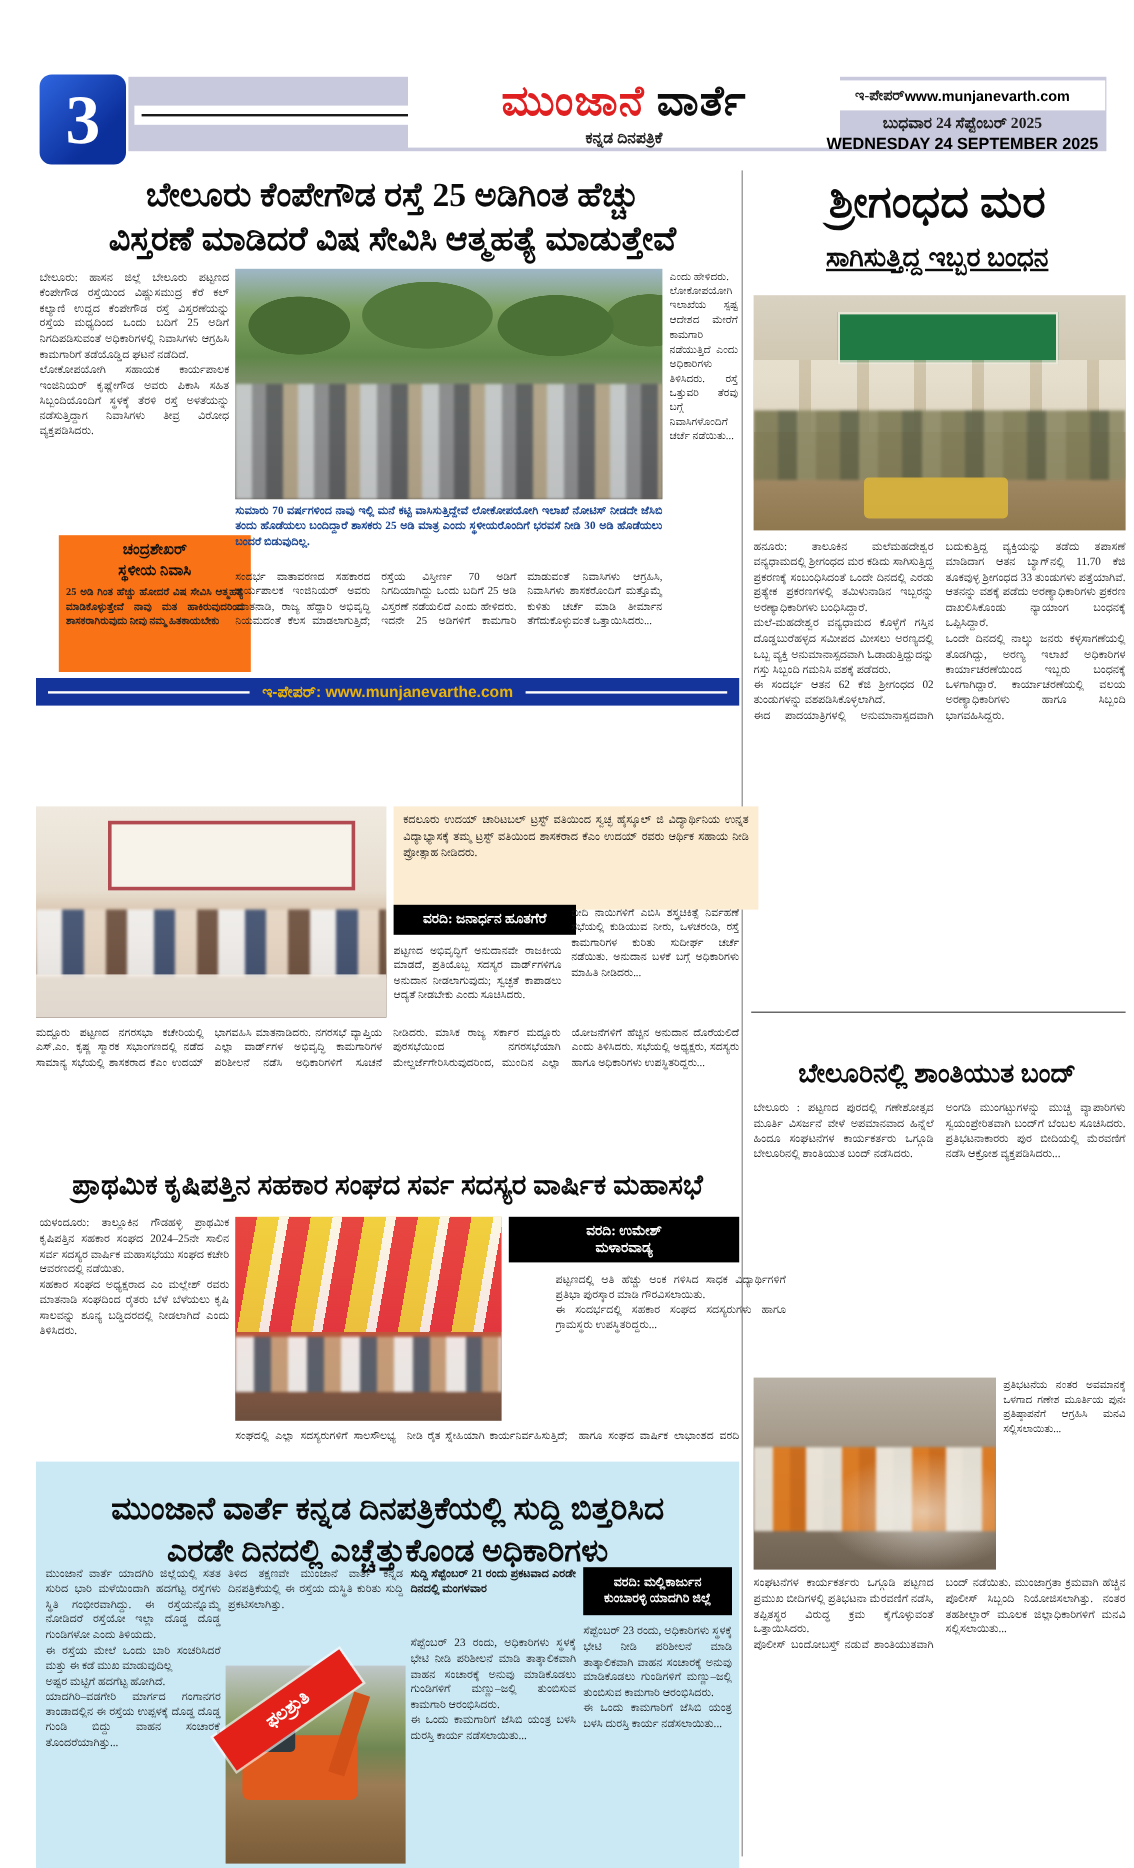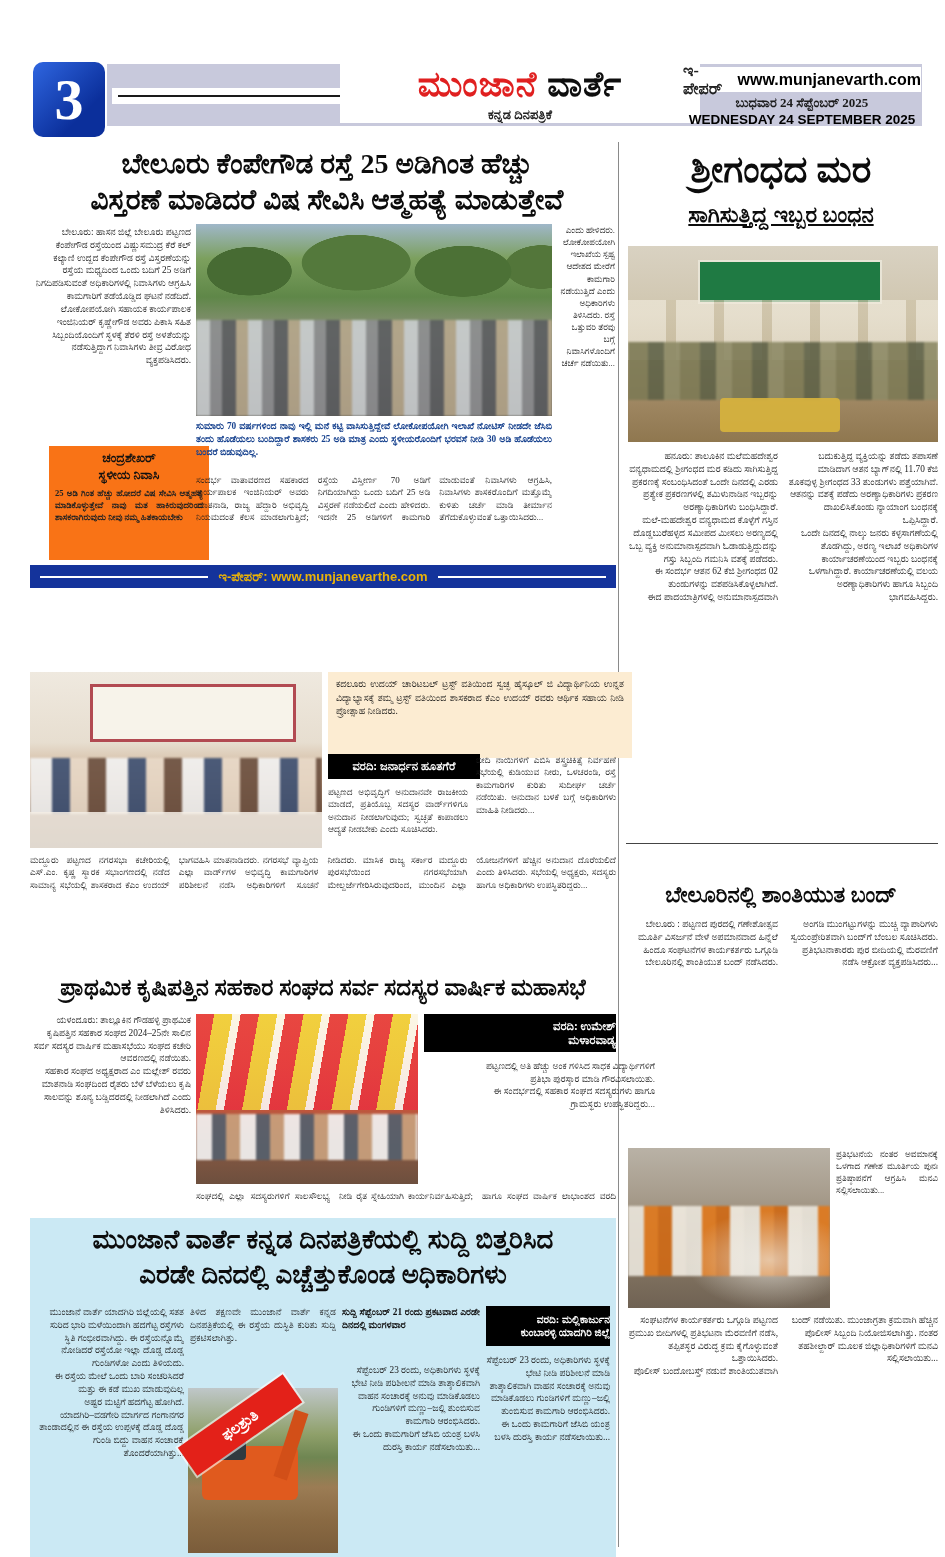--- a/index.html
+++ b/index.html
@@ -1,20 +1,20 @@
 <!DOCTYPE html>
 <html><head>
 <meta charset="utf-8">
 <style>
   html,body{margin:0;padding:0;background:#fff;}
   #page{position:relative;width:945px;height:1557px;background:#fff;overflow:hidden;
         font-family:"Liberation Serif","DejaVu Serif",serif;color:#111;}
   .abs{position:absolute;}
   .just{text-align:justify;}
-  .ws{white-space:pre-line;text-align:right;}
+  .ws{white-space:pre-line;}
   .body-txt{font-size:9.3px;line-height:1.38;color:#1b1b1b;overflow:hidden;}
   .hl{font-weight:bold;text-align:center;color:#0c0c0c;}
   .blackbox{background:#000;color:#fff;font-weight:bold;text-align:center;
             display:flex;flex-direction:column;justify-content:center;line-height:1.25;}
   .photo{overflow:hidden;}
   .cap{color:#16418e;}
   .cols2{column-count:2;column-gap:10px;}
   .cols3{column-count:3;column-gap:9px;}
   .cols4{column-count:4;column-gap:9px;}
   .vline{background:#8a8a8a;}
@@ -36,21 +36,21 @@
                 font-size:58px;font-weight:bold;">
       <span>3</span>
     </div>
 
     <div class="abs" style="left:340px;top:63px;width:360px;text-align:center;background:#fff;padding:2px 0 0 0;">
       <span style="color:#e02020;font-size:35px;font-weight:bold;letter-spacing:1px;">ಮುಂಜಾನೆ</span><span style="color:#0e0e0e;font-size:35px;font-weight:bold;letter-spacing:1px;"> ವಾರ್ತೆ</span>
       <div style="font-size:13px;font-weight:bold;color:#222;margin-top:2px;">ಕನ್ನಡ ದಿನಪತ್ರಿಕೆ</div>
     </div>
 
     <div class="abs" style="left:683px;top:67px;width:238px;height:25px;background:#fff;display:flex;
-                align-items:center;justify-content:center;font-size:16px;">
+                align-items:center;justify-content:center;font-size:12px;">
       <span style="font-weight:bold;color:#222;">ಇ-ಪೇಪರ್ </span>
       <span style="font-weight:bold;color:#000;font-family:'Liberation Sans',sans-serif;">www.munjanevarth.com</span>
     </div>
     <div class="abs" style="left:683px;top:95px;width:238px;text-align:center;font-size:13px;font-weight:bold;color:#1b1b1b;">ಬುಧವಾರ 24 ಸೆಪ್ಟೆಂಬರ್ 2025</div>
     <div class="abs" style="left:683px;top:112px;width:238px;text-align:center;font-size:13.5px;font-weight:bold;color:#000;
                 font-family:'Liberation Sans',sans-serif;">WEDNESDAY 24 SEPTEMBER 2025</div>
   </div>
 
   <div class="abs vline" style="left:618px;top:142px;width:1px;height:1405px;"></div>
 
@@ -133,21 +133,21 @@
   <div class="abs blackbox ws" style="left:424px;top:1014px;width:192px;height:38px;font-size:11.5px;">
     <span class="ws">ವರದಿ: ಉಮೇಶ್
 ಮಳಾರವಾಡ್ಯ</span>
   </div>
   <div class="abs body-txt just ws" style="left:424px;top:1060px;width:192px;height:124px;font-size:9.2px;margin-left:39px;">ಪಟ್ಟಣದಲ್ಲಿ ಅತಿ ಹೆಚ್ಚು ಅಂಕ ಗಳಿಸಿದ ಸಾಧಕ ವಿದ್ಯಾರ್ಥಿಗಳಿಗೆ ಪ್ರತಿಭಾ ಪುರಸ್ಕಾರ ಮಾಡಿ ಗೌರವಿಸಲಾಯಿತು.
 ಈ ಸಂದರ್ಭದಲ್ಲಿ ಸಹಕಾರ ಸಂಘದ ಸದಸ್ಯರುಗಳು ಹಾಗೂ ಗ್ರಾಮಸ್ಥರು ಉಪಸ್ಥಿತರಿದ್ದರು...</div>
 
   <div class="abs body-txt just cols3" style="left:196px;top:1190px;width:420px;height:24px;font-size:9px;">ಸಂಘದಲ್ಲಿ ಎಲ್ಲಾ ಸದಸ್ಯರುಗಳಿಗೆ ಸಾಲಸೌಲಭ್ಯ ನೀಡಿ ರೈತ ಸ್ನೇಹಿಯಾಗಿ ಕಾರ್ಯನಿರ್ವಹಿಸುತ್ತಿದೆ; ಹಾಗೂ ಸಂಘದ ವಾರ್ಷಿಕ ಲಾಭಾಂಶದ ವರದಿ ಮಂಡಿಸಲಾಯಿತು...</div>
 
   <div class="abs" style="left:30px;top:1218px;width:586px;height:339px;background:#cbe9f4;">
-    <div class="hl ws" style="padding-top:4px;font-size:26px;line-height:1.35;">ಮುಂಜಾನೆ ವಾರ್ತೆ ಕನ್ನಡ ದಿನಪತ್ರಿಕೆಯಲ್ಲಿ ಸುದ್ದಿ ಬಿತ್ತರಿಸಿದ
+    <div class="hl ws" style="padding-top:22px;font-size:26px;line-height:1.35;">ಮುಂಜಾನೆ ವಾರ್ತೆ ಕನ್ನಡ ದಿನಪತ್ರಿಕೆಯಲ್ಲಿ ಸುದ್ದಿ ಬಿತ್ತರಿಸಿದ
 ಎರಡೇ ದಿನದಲ್ಲಿ ಎಚ್ಚೆತ್ತುಕೊಂಡ ಅಧಿಕಾರಿಗಳು</div>
 
     <div class="abs body-txt just ws" style="left:8px;top:88px;width:146px;height:246px;">ಮುಂಜಾನೆ ವಾರ್ತೆ ಯಾದಗಿರಿ ಜಿಲ್ಲೆಯಲ್ಲಿ ಸತತ ಸುರಿದ ಭಾರಿ ಮಳೆಯಿಂದಾಗಿ ಹದಗೆಟ್ಟ ರಸ್ತೆಗಳು ಸ್ಥಿತಿ ಗಂಭೀರವಾಗಿದ್ದು. ಈ ರಸ್ತೆಯನ್ನೊಮ್ಮೆ ನೋಡಿದರೆ ರಸ್ತೆಯೋ ಇಲ್ಲಾ ದೊಡ್ಡ ದೊಡ್ಡ ಗುಂಡಿಗಳೋ ಎಂದು ತಿಳಿಯದು.
 ಈ ರಸ್ತೆಯ ಮೇಲೆ ಒಂದು ಬಾರಿ ಸಂಚರಿಸಿದರೆ ಮತ್ತು ಈ ಕಡೆ ಮುಖ ಮಾಡುವುದಿಲ್ಲ
 ಅಷ್ಟರ ಮಟ್ಟಿಗೆ ಹದಗೆಟ್ಟ ಹೋಗಿದೆ.
 ಯಾದಗಿರಿ–ವಡಗೇರಿ ಮಾರ್ಗದ ಗಂಗಾನಗರ ತಾಂಡಾದಲ್ಲಿನ ಈ ರಸ್ತೆಯ ಉಪ್ಪಳಕ್ಕೆ ದೊಡ್ಡ ದೊಡ್ಡ ಗುಂಡಿ ಬಿದ್ದು ವಾಹನ ಸಂಚಾರಕ್ಕೆ ತೊಂದರೆಯಾಗಿತ್ತು...</div>
 
     <div class="abs body-txt just" style="left:160px;top:88px;width:146px;height:78px;">ತಿಳಿದ ತಕ್ಷಣವೇ ಮುಂಜಾನೆ ವಾರ್ತೆ ಕನ್ನಡ ದಿನಪತ್ರಿಕೆಯಲ್ಲಿ ಈ ರಸ್ತೆಯ ದುಸ್ಥಿತಿ ಕುರಿತು ಸುದ್ದಿ ಪ್ರಕಟಿಸಲಾಗಿತ್ತು.</div>
 
     <div class="abs photo" style="left:158px;top:170px;width:150px;height:165px;

